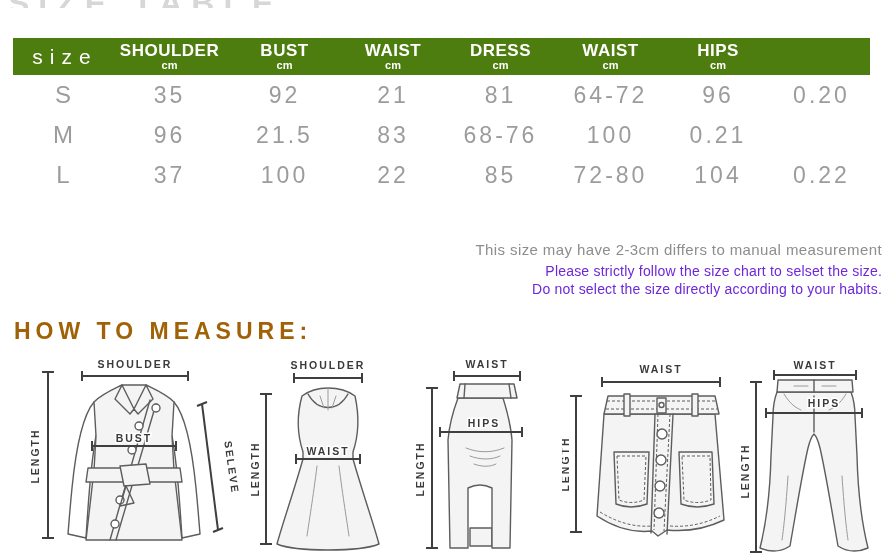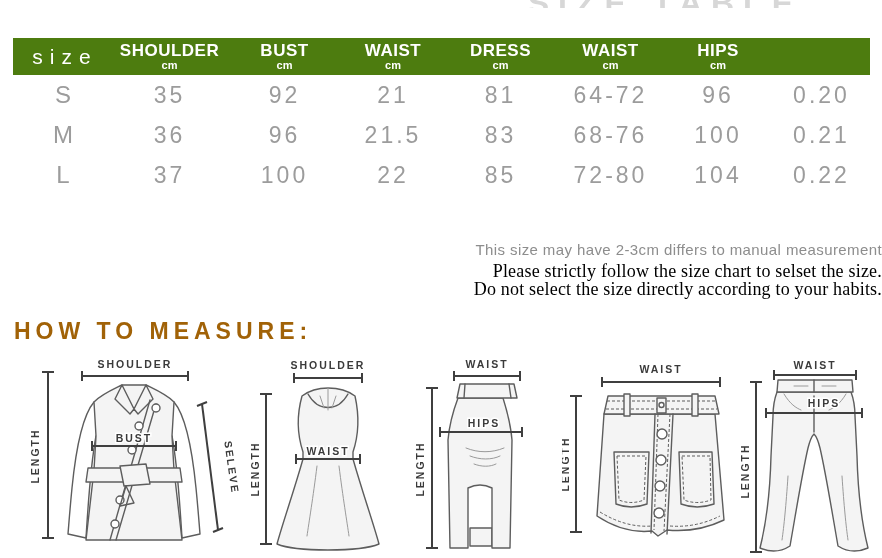--- a/index.html
+++ b/index.html
@@ -1,39 +1,39 @@
 <!DOCTYPE html>
 <html><head>
 <meta charset="utf-8">
 <style>
   html,body{margin:0;padding:0;background:#fff;}
   body{width:882px;height:558px;overflow:hidden;font-family:"Liberation Sans",sans-serif;position:relative;}
   .canvas{position:absolute;inset:0;width:882px;height:558px;background:#fff;}
 
   
-  .title-crop{position:absolute;top:0;left:16px;width:786px;height:8px;overflow:hidden;text-align:right;}
+  .title-crop{position:absolute;top:0;left:8px;width:786px;height:8px;overflow:hidden;text-align:left;}
   .title-crop span{display:inline-block;margin-top:-26px;font-size:32px;font-weight:bold;letter-spacing:9px;color:#d7d7d7;}
 
   
   .size-table{position:absolute;left:13px;top:38px;width:857px;}
   .grid-row{display:grid;grid-template-columns:100px 113px 117px 100px 115px 105px 110px 97px;align-items:center;}
   .header-row{background:#4d7c0f;height:37px;}
   .hcell{text-align:center;color:#fff;line-height:1.05;}
   .hcell .lbl{font-size:17px;font-weight:bold;letter-spacing:.5px;}
   .hcell .unit{font-size:11px;font-weight:bold;margin-top:0;}
   .size-cell{font-size:21px;color:#fff;letter-spacing:7px;text-align:center;padding-left:4px;}
   .body-row{height:40px;color:#9c9c9c;font-size:23px;letter-spacing:3px;}
   .body-row:first-of-type{margin-top:6px;}
   .bcell{text-align:center;white-space:nowrap;}
   .bcell.size-col{font-size:24px;letter-spacing:0;}
 
   
   .notes{position:absolute;top:241px;left:0;width:882px;text-align:right;}
   .note-gray{color:#8d8d8d;font-size:15px;letter-spacing:.4px;margin-bottom:4px;}
-  .note-red{color:#000000;font-size:18px;line-height:18px;letter-spacing:.2px;font-family:Liberation Serif, serif;}
+  .note-red{color:#6d28d9;font-size:14px;line-height:18px;letter-spacing:.2px;}
 
   
   .htm-heading{position:absolute;left:14px;top:318px;font-size:23px;font-weight:bold;letter-spacing:5px;color:#a16207;}
 
   
   .fig{position:absolute;top:356px;height:202px;}
   .fig svg{display:block;width:100%;height:100%;}
   .fig-jacket{left:26px;width:216px;}
   .fig-dress{left:250px;width:152px;}
   .fig-pencil-skirt{left:408px;width:146px;}
@@ -92,21 +92,20 @@
       <div class="bcell">92</div>
       <div class="bcell">21</div>
       <div class="bcell">81</div>
       <div class="bcell">64-72</div>
       <div class="bcell">96</div>
       <div class="bcell">0.20</div>
     </div>
 
     <div class="grid-row body-row">
       <div class="bcell size-col">M</div>
-      <div class="bcell">36</div>
       <div class="bcell">96</div>
       <div class="bcell">21.5</div>
       <div class="bcell">83</div>
       <div class="bcell">68-76</div>
       <div class="bcell">100</div>
       <div class="bcell">0.21</div>
     </div>
 
     <div class="grid-row body-row">
       <div class="bcell size-col">L</div>

